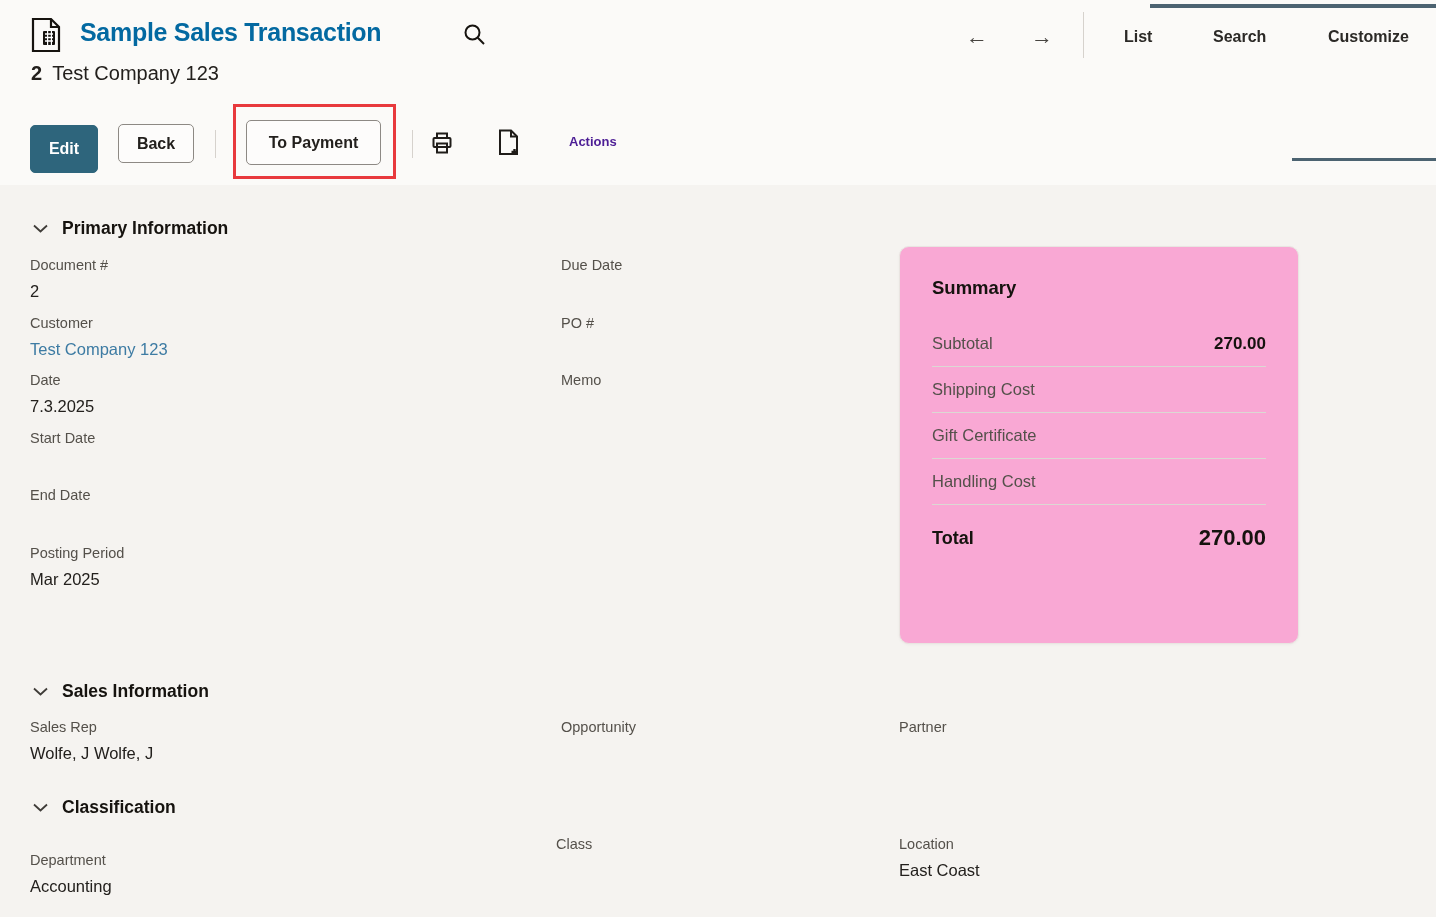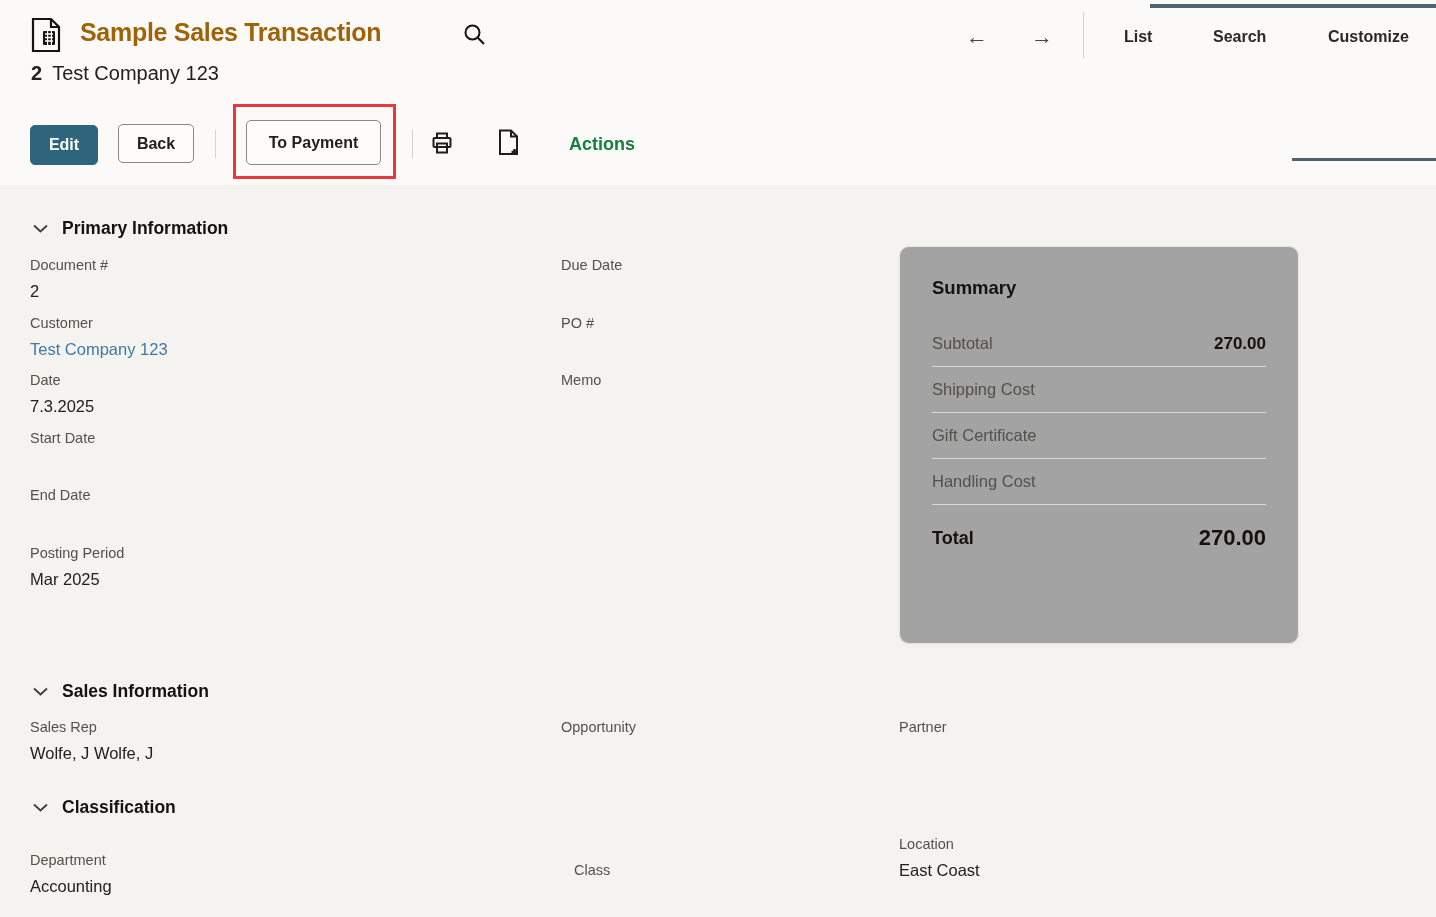--- a/index.html
+++ b/index.html
@@ -18,21 +18,21 @@
     position:absolute; top:4px; left:1150px; width:286px; height:4px;
     background:#4c6371;
   }
   .toolbar-accent {
     position:absolute; top:158px; left:1292px; width:144px; height:3px;
     background:#4c6371;
   }
   .abs { position:absolute; }
   .page-title {
     position:absolute; left:80px; top:18px;
-    font-size:25px; font-weight:700; letter-spacing:-0.3px; color:#a16207;
+    font-size:25px; font-weight:700; letter-spacing:-0.3px; color:#0369a1;
   }
   .subtitle { position:absolute; left:31px; top:62px; font-size:20px; color:#23201d; }
   .subtitle .num { font-weight:700; margin-right:10px; }
   .nav-arrow {
     position:absolute; top:26px; font-size:22px; color:#474440; cursor:pointer;
     line-height:22px;
   }
   .v-divider { position:absolute; width:1px; background:#d6d2cd; }
   .nav-link {
     position:absolute; top:28px; font-size:16px; font-weight:600; color:#2b2926; cursor:pointer;
@@ -42,34 +42,34 @@
     position:absolute; display:flex; align-items:center; justify-content:center;
     font-size:16px; font-weight:700; cursor:pointer; border-radius:5px;
   }
   .btn-primary { background:#2e657c; color:#ffffff; border:1px solid #2e657c; }
   .btn-secondary { background:#fdfcfb; color:#23201d; border:1px solid #8d8984; }
   .highlight-box {
     position:absolute; left:233px; top:104px; width:163px; height:75px;
     border:3px solid #e8393d; pointer-events:none;
   }
   .icon-btn { position:absolute; cursor:pointer; }
-  .actions-label { position:absolute; left:569px; top:134px; font-size:18px; font-weight:600; color:#15803d; cursor:pointer; }
+  .actions-label { position:absolute; left:569px; top:134px; font-size:13px; font-weight:600; color:#4c1d95; cursor:pointer; }
   
   .section-head {
     position:absolute; display:flex; align-items:center; gap:14px; cursor:pointer;
   }
   .section-head .title { font-size:17.5px; font-weight:700; color:#16130f; }
   .field { position:absolute; }
   .field .label { font-size:14.5px; color:#54504a; display:block; }
   .field .value { font-size:16.5px; color:#23201d; display:block; margin-top:9px; }
   .field .value.link { color:#3d7ba3; cursor:pointer; }
   
   .card {
     position:absolute; left:899px; top:246px; width:400px; height:398px;
-    background:#a3a3a3; border:1px solid #e9e5e1; border-radius:10px;
+    background:#f9a8d4; border:1px solid #e9e5e1; border-radius:10px;
     box-shadow:0 1px 3px rgba(0,0,0,0.04);
     padding:30px 32px 0 32px;
   }
   .card h2 { font-size:18.5px; font-weight:700; color:#16130f; margin-bottom:22px; }
   .card .row {
     display:flex; justify-content:space-between; align-items:center;
     height:46px; border-bottom:1px solid #dcd8d3;
   }
   .card .row .rlabel { font-size:16.5px; color:#54504a; }
   .card .row .rvalue { font-size:17px; font-weight:700; color:#16130f; }
@@ -112,21 +112,21 @@
     <span class="num">2</span><span>Test Company 123</span>
   </div>
 
   <div class="nav-arrow" style="left:966px;">←</div>
   <div class="nav-arrow" style="left:1031px;">→</div>
   <div class="v-divider" style="left:1083px; top:12px; height:46px;"></div>
   <div class="nav-link" style="left:1124px;">List</div>
   <div class="nav-link" style="left:1213px;">Search</div>
   <div class="nav-link" style="left:1328px;">Customize</div>
 
-  <button class="btn btn-primary" style="left:30px; top:125px; width:68px; height:40px;">Edit</button>
+  <button class="btn btn-primary" style="left:30px; top:125px; width:68px; height:48px;">Edit</button>
   <button class="btn btn-secondary" style="left:118px; top:124px; width:76px; height:39px;">Back</button>
   <div class="v-divider" style="left:215px; top:130px; height:28px;"></div>
 
   <button class="btn btn-secondary" style="left:246px; top:120px; width:135px; height:45px; font-weight:600;">To Payment</button>
   <div class="highlight-box"></div>
 
   <div class="v-divider" style="left:412px; top:130px; height:28px;"></div>
 
   <div class="icon-btn" style="left:430px; top:131px;">
     <svg width="24" height="24" viewBox="0 0 24 24" fill="none" stroke="#1f1c19" stroke-width="2">
@@ -239,21 +239,21 @@
     <svg width="15" height="9" viewBox="0 0 15 9" fill="none" stroke="#3f3c38" stroke-width="1.8">
         <path d="M1 1.5 L7.5 7.5 L14 1.5"></path>
       </svg>
     <span class="title">Classification</span>
   </div>
 
   <div class="field" style="left:30px; top:836px;margin-top:16px;">
     <span class="label">Department</span>
     <span class="value">Accounting</span>
   </div>
-  <div class="field" style="left:574px; top:836px;margin-top:26px;">
+  <div class="field" style="left:556px; top:836px;">
     <span class="label">Class</span>
     <span class="value"></span>
   </div>
   <div class="field" style="left:899px; top:836px;">
     <span class="label">Location</span>
     <span class="value">East Coast</span>
   </div>
 
 </div>
 

